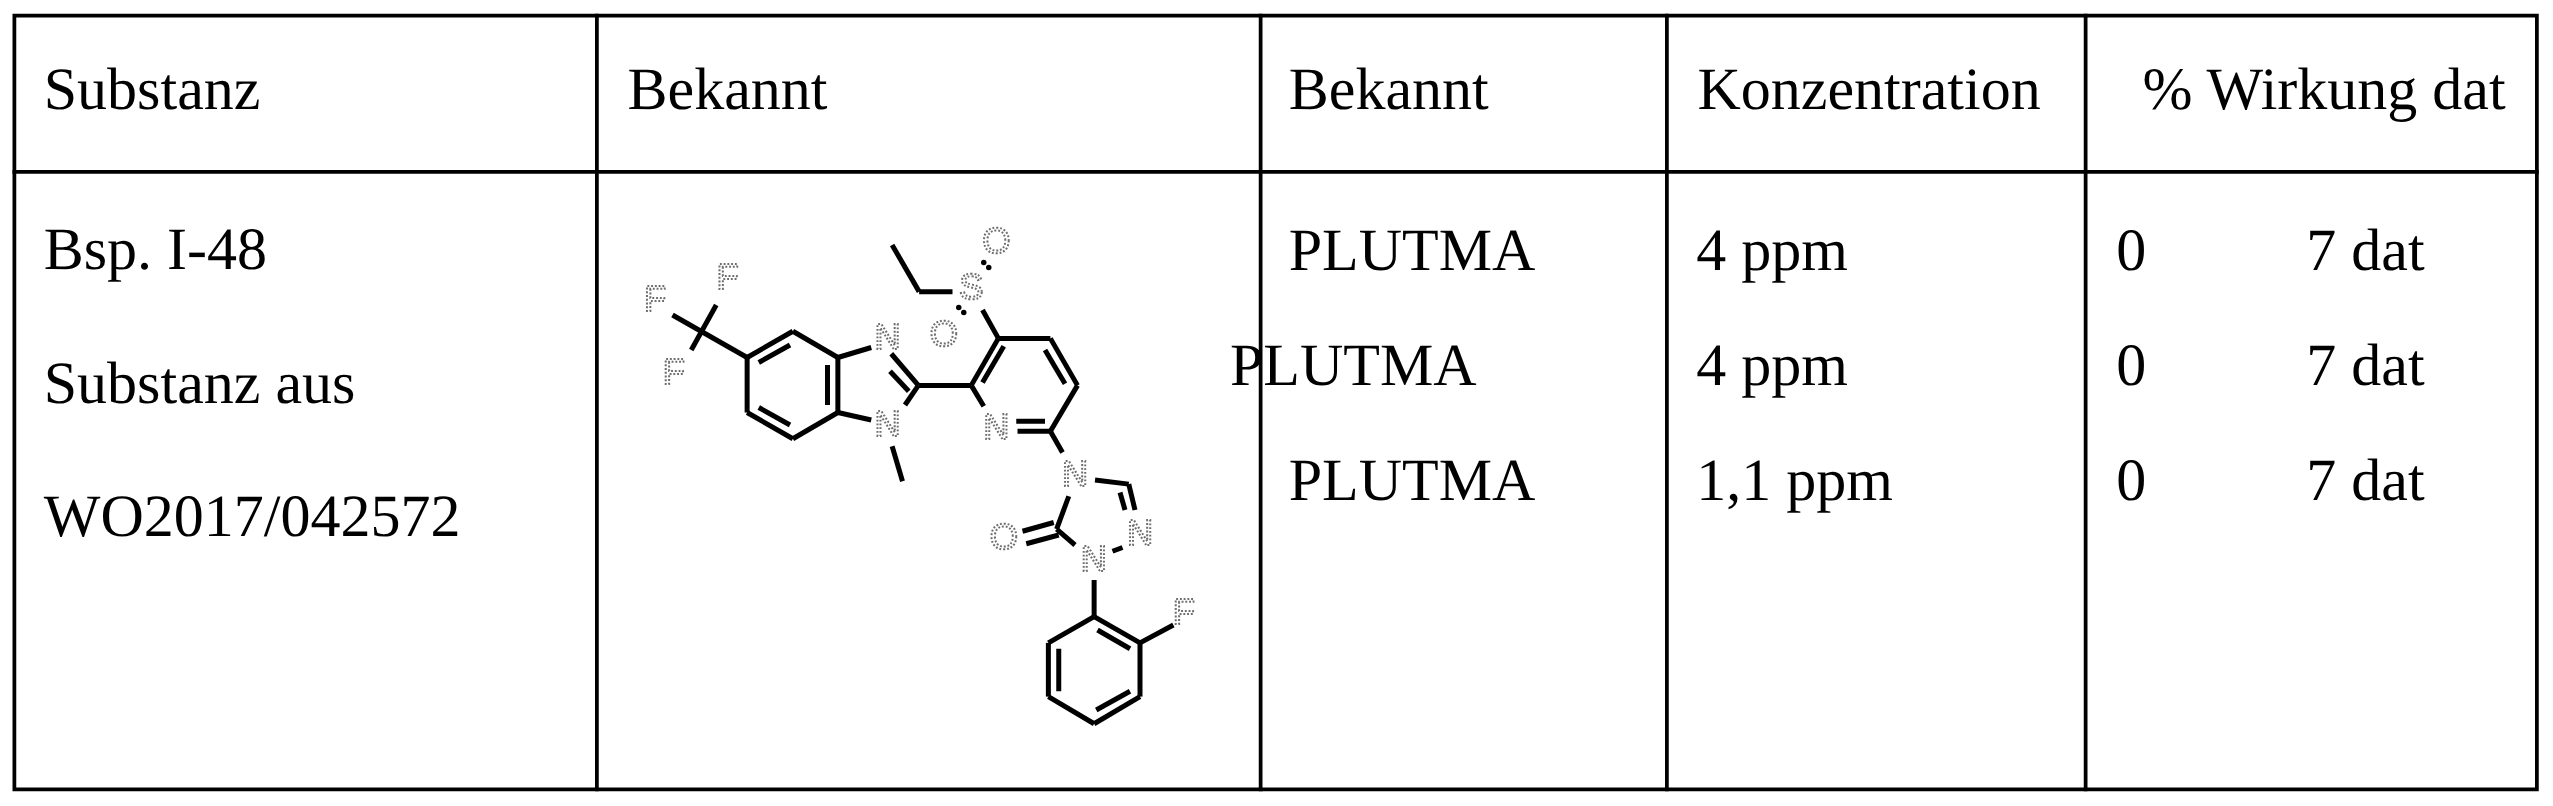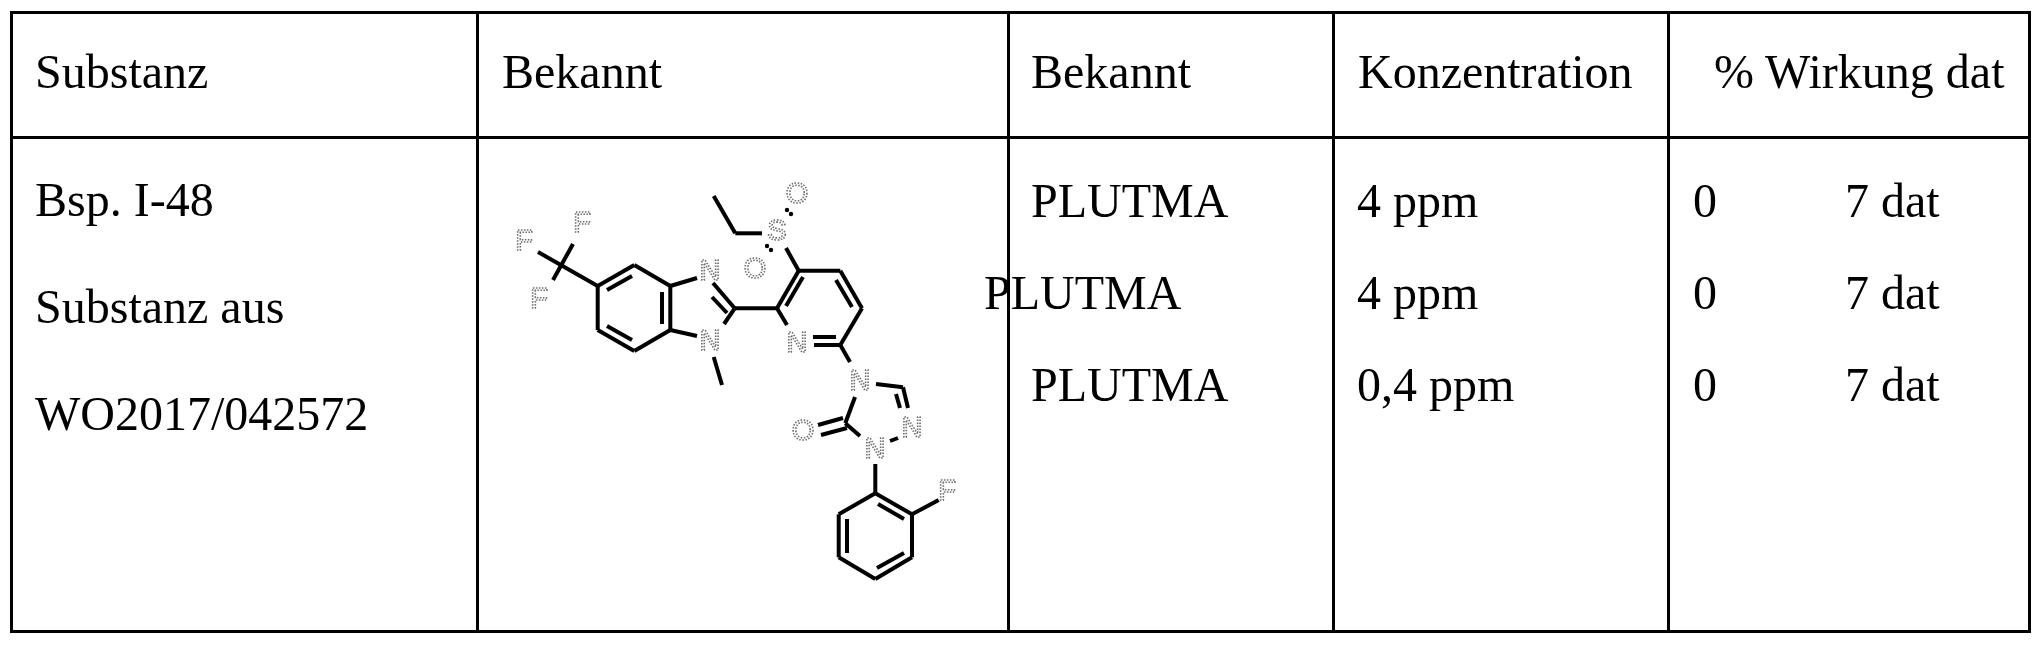--- a/index.html
+++ b/index.html
@@ -33,21 +33,21 @@
 <div class="txt" style="left:35px; top:176px">Bsp. I-48</div>
 <div class="txt" style="left:35px; top:283px">Substanz aus</div>
 <div class="txt" style="left:35px; top:390px">WO2017/042572</div>
 
 <div class="txt" style="left:1031px; top:177px">PLUTMA</div>
 <div class="txt" style="left:984px; top:269px">PLUTMA</div>
 <div class="txt" style="left:1031px; top:361px">PLUTMA</div>
 
 <div class="txt" style="left:1357px; top:177px">4 ppm</div>
 <div class="txt" style="left:1357px; top:269px">4 ppm</div>
-<div class="txt" style="left:1357px; top:361px">0,4 ppm</div>
+<div class="txt" style="left:1357px; top:361px">1,1 ppm</div>
 
 <div class="txt" style="left:1693px; top:177px">0</div>
 <div class="txt" style="left:1845px; top:177px">7 dat</div>
 <div class="txt" style="left:1693px; top:269px">0</div>
 <div class="txt" style="left:1845px; top:269px">7 dat</div>
 <div class="txt" style="left:1693px; top:361px">0</div>
 <div class="txt" style="left:1845px; top:361px">7 dat</div>
 
 <svg style="position:absolute; left:0; top:0;" width="2042" height="645" viewBox="0 0 2042 645">
   <g stroke="#000" stroke-width="4" stroke-linecap="butt" fill="none">

